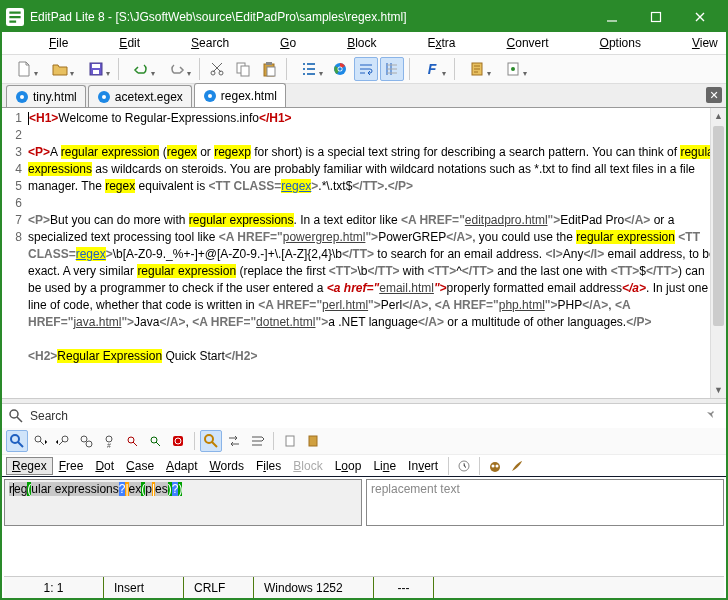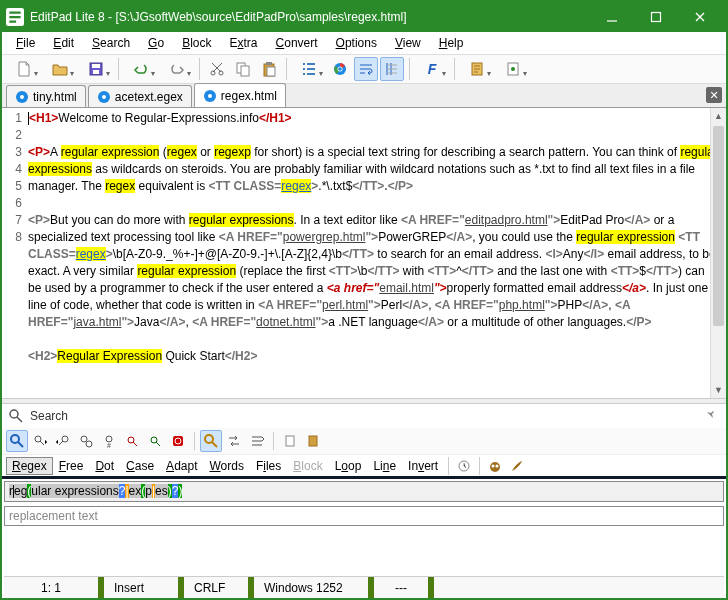--- a/index.html
+++ b/index.html
@@ -3,21 +3,21 @@
 <meta charset="utf-8">
 <style>
 * { box-sizing: border-box; margin: 0; padding: 0; font-family: "Segoe UI", Tahoma, sans-serif; }
 body { width: 728px; height: 600px; background: #fff; border: 2px solid #2a8a2a; position: relative; overflow: hidden; font-size: 12px; }
 .titlebar { height: 30px; background: #2a8a2a; color: #fff; display: flex; align-items: center; padding: 0 4px; }
 .titlebar .icon { width: 18px; height: 18px; margin-right: 6px; display: flex; align-items: center; justify-content: center; }
 .titlebar .title { flex: 1; font-size: 12px; }
 .titlebar .winbtn { width: 44px; height: 28px; display: flex; align-items: center; justify-content: center; color: #fff; }
 .titlebar .winbtn svg { width: 12px; height: 12px; }
 .menubar { height: 22px; display: flex; align-items: center; padding: 2px 6px; gap: 2px; border-bottom: 0; }
-.menubar .mi { padding: 2px 8px; font-size: 12px; }
+.menubar .mi { padding: 2px 8px; font-size: 12px; margin-left: 33px; }
 .menubar .mi u { text-decoration: underline; }
 .toolbar { height: 30px; display: flex; align-items: center; padding: 2px 4px; border-top: 1px solid #ddd; border-bottom: 1px solid #ddd; gap: 0; background: #fafafa; }
 .tb { width: 24px; height: 24px; display: flex; align-items: center; justify-content: center; margin: 0 1px; border: 1px solid transparent; border-radius: 2px; }
 .tb.drop { width: 34px; position: relative; }
 .tb.drop::after { content: "▾"; font-size: 8px; position: absolute; right: 2px; bottom: 2px; color: #666; }
 .tsep { width: 1px; height: 22px; background: #ccc; margin: 0 4px; }
 .tb.active { border-color: #8ab4e8; background: #d0e4fa; }
 .tabbar { height: 24px; display: flex; align-items: flex-end; background: #eee; border-bottom: 1px solid #999; padding-left: 4px; position: relative; }
 .tab { display: flex; align-items: center; height: 22px; padding: 0 8px; border: 1px solid #999; border-bottom: none; border-radius: 3px 3px 0 0; background: #f4f4f4; margin-right: 2px; font-size: 12px; gap: 4px; }
 .tab.active { background: #fff; height: 24px; justify-content: center; }
@@ -42,30 +42,30 @@
 .searchbar .slabel { flex: 1; font-size: 12px; color: #333; }
 .searchbar .pin { width: 16px; height: 16px; color: #888; }
 .searchtb { height: 26px; display: flex; align-items: center; padding: 0 4px; gap: 1px; background: #fafafa; }
 .stb { width: 22px; height: 22px; display: flex; align-items: center; justify-content: center; border: 1px solid transparent; border-radius: 2px; }
 .stb.active { border-color: #8ab4e8; background: #d0e4fa; }
 .searchopts { height: 22px; display: flex; align-items: center; padding: 0 4px; gap: 0; font-size: 12px; border-top: 1px solid #eee; }
 .sopt { padding: 1px 5px; border: 1px solid transparent; }
 .sopt.active { border-color: #888; background: #e8e8e8; }
 .sopt u { text-decoration: underline; }
 .ssep { width: 1px; height: 18px; background: #ccc; margin: 0 4px; }
-.searchfields { height: 52px; display: flex; border-top: 3px solid #0f172a; flex-direction: column; }
+.searchfields { height: 52px; display: flex; border-top: 1px solid #0f172a; }
 .sf { flex: 1; border: 1px solid #888; margin: 2px; padding: 2px 4px; font-family: Verdana, sans-serif; font-size: 12px; background: #fff; position: relative; }
 .sf.regex { background: #f0f0f0; }
 .rxlit { background: #c8c8c8; color: #000; }
 .rxgroup { background: #00a000; color: #fff; }
 .rxalt { background: #ffa000; color: #fff; }
 .rxquant { background: #4080ff; color: #fff; }
 .sf .ph { color: #888; }
 .statusbar { position: absolute; bottom: 0; left: 2px; right: 2px; height: 22px; display: flex; align-items: center; border-top: 1px solid #ccc; background: #f8f8f8; font-size: 12px; }
-.statusbar .cell { padding: 0 10px; border-right: 6px solid #4d7c0f; height: 100%; display: flex; align-items: center; }
+.statusbar .cell { padding: 0 10px; border-right: 1px solid #4d7c0f; height: 100%; display: flex; align-items: center; }
 .statusbar .cell.c1 { width: 100px; justify-content: center; }
 .statusbar .cell.c2 { width: 80px; }
 .statusbar .cell.c3 { width: 70px; }
 .statusbar .cell.c4 { width: 120px; }
 .statusbar .cell.c5 { width: 60px; justify-content: center; }
 svg { display: block; }
 .cursor { display:inline-block; width:1px; height:13px; background:#000; vertical-align:middle; }
 </style>
 </head>
 <body>

